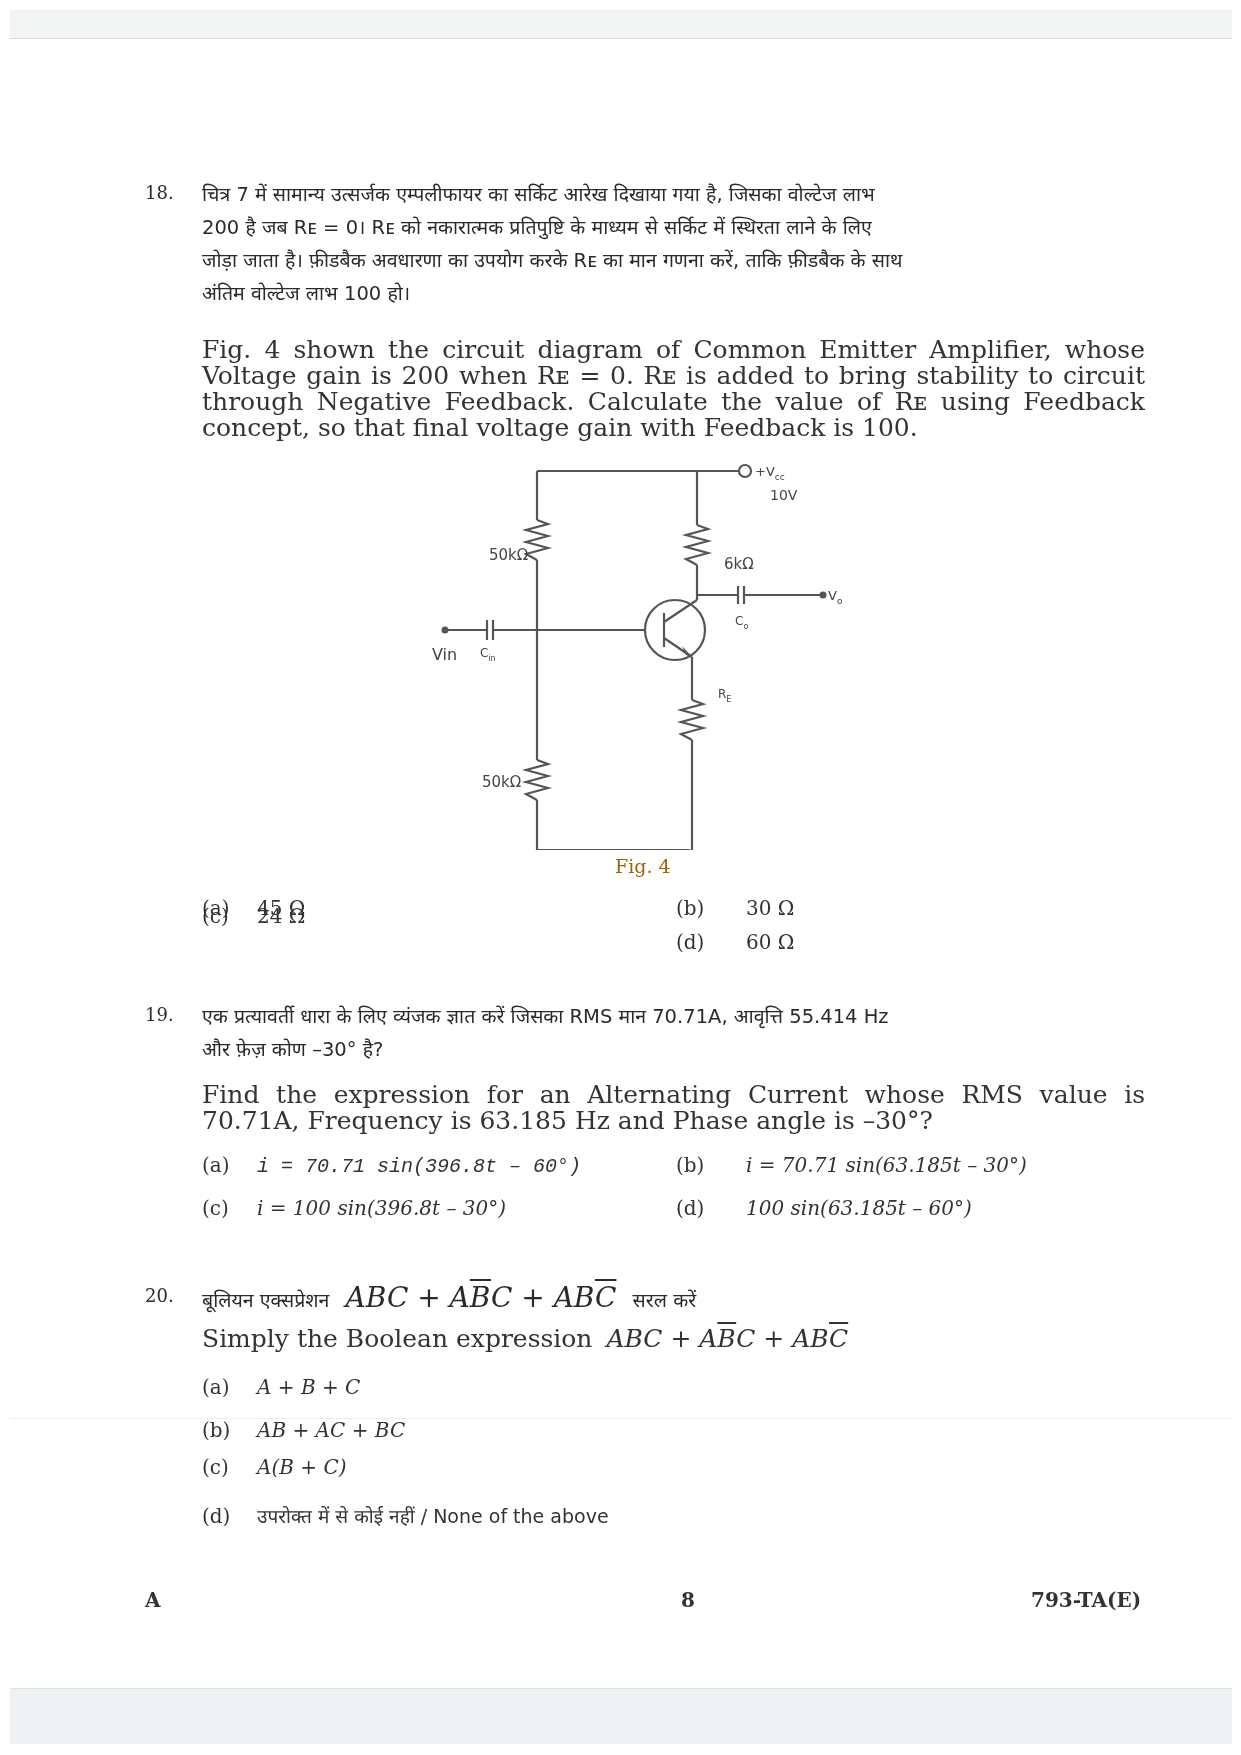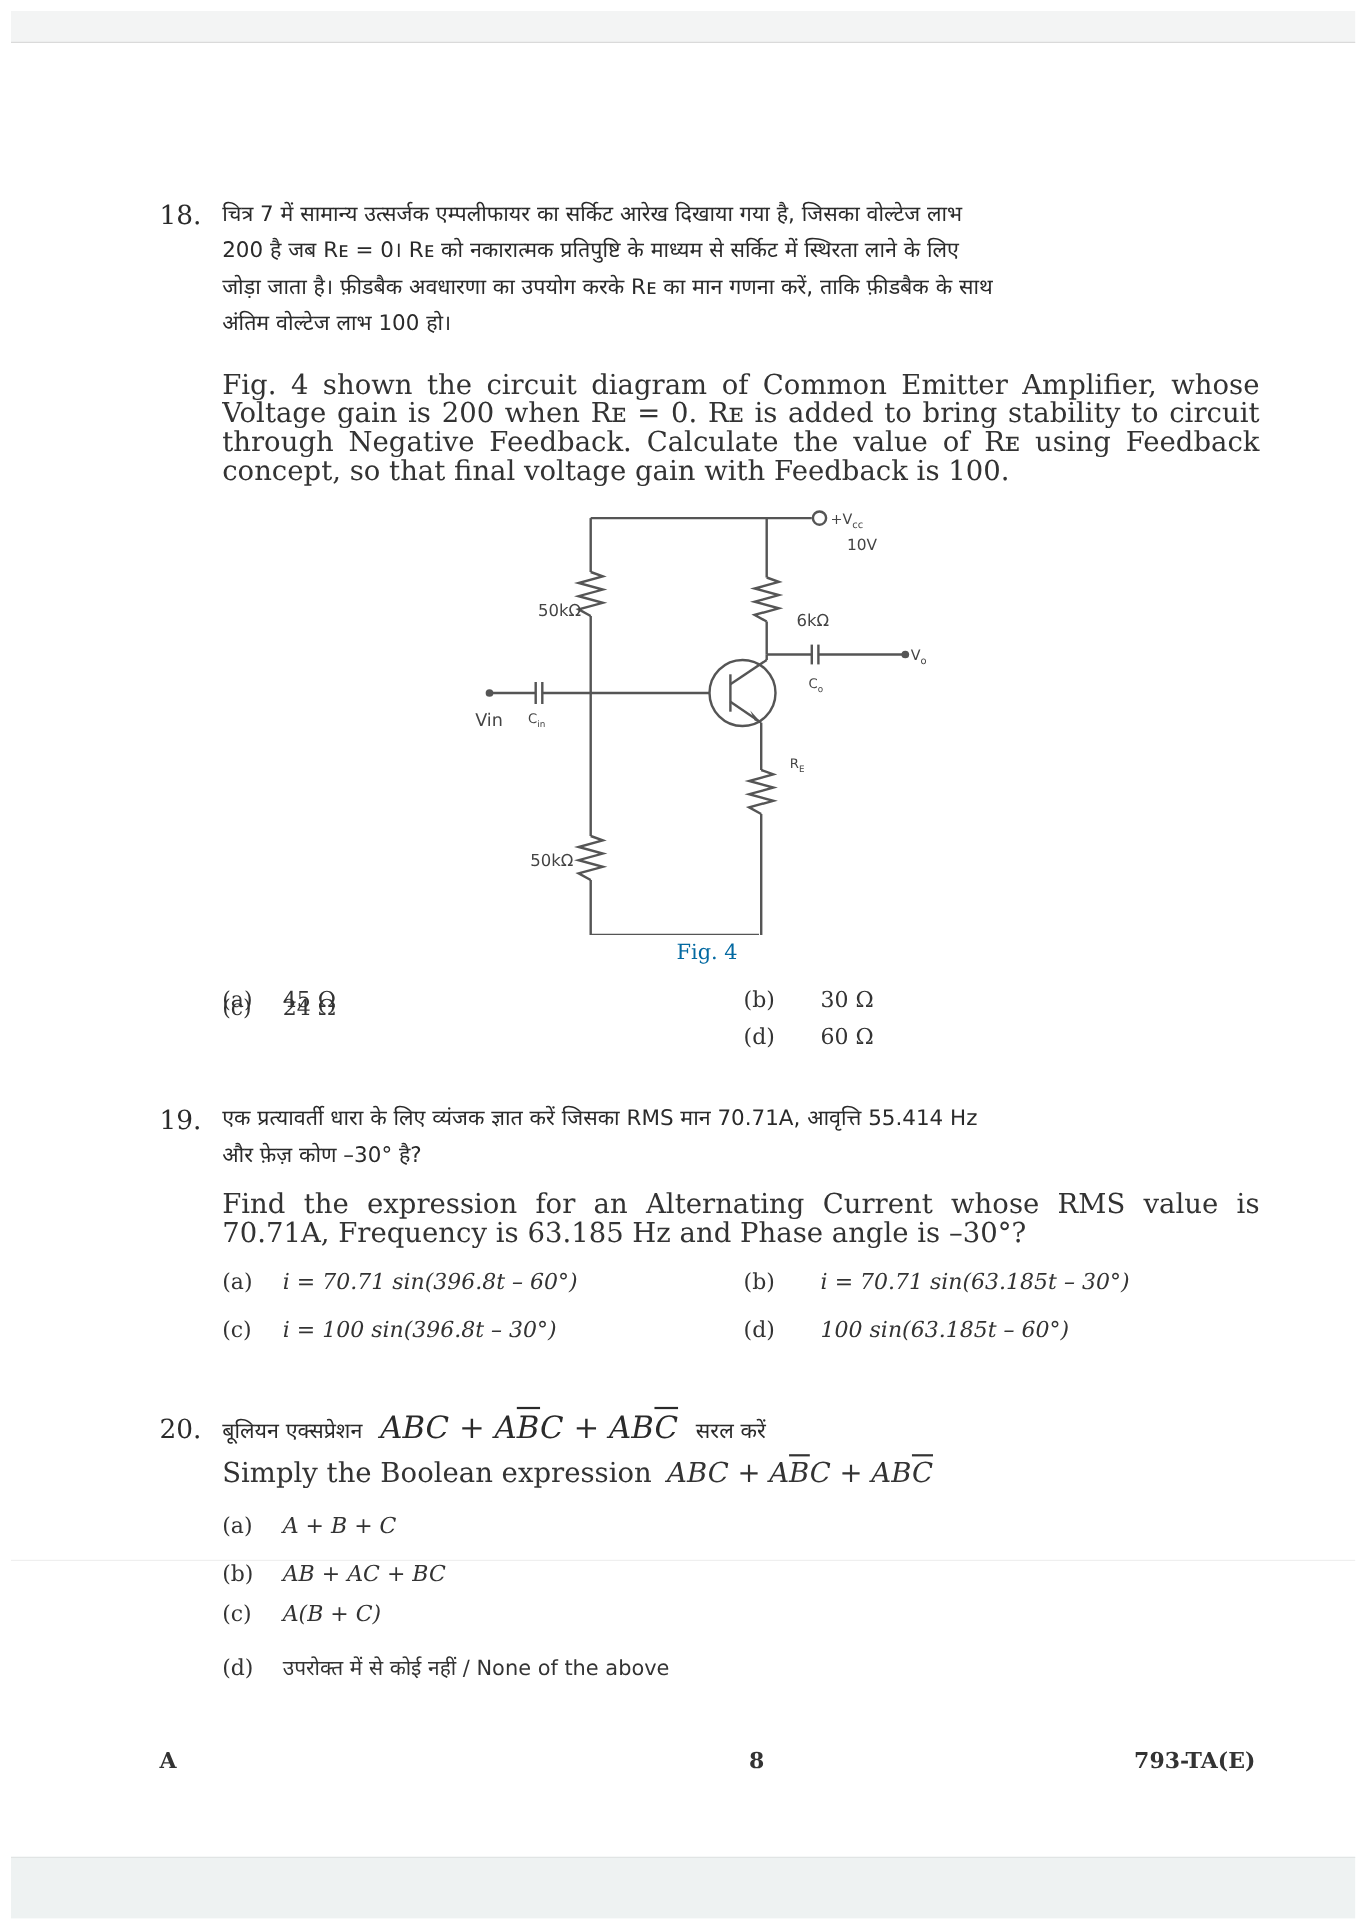--- a/index.html
+++ b/index.html
@@ -2,28 +2,28 @@
 <html><head>
 <meta charset="utf-8">
 <style>
   html, body { margin:0; padding:0; }
   body { width:1241px; height:1755px; background:#ffffff; position:relative; overflow:hidden;
          font-family:"DejaVu Serif", "Liberation Serif", serif; color:#2b2b2b; }
   .scan-top { position:absolute; left:10px; top:10px; width:1222px; height:28px; background:#f3f4f4; border-bottom:1px solid #d8d8d8; }
   .scan-bottom { position:absolute; left:10px; top:1688px; width:1222px; height:55px; background:#eef2f2; border-top:1px solid #dfe3e3; }
   .faint-line { position:absolute; left:10px; top:1418px; width:1222px; height:1px; background:#eeeeee; }
   .q { position:absolute; left:145px; width:1000px; }
-  .qnum { position:absolute; left:0; top:0; font-size:24px; }
+  .qnum { position:absolute; left:0; top:0; font-size:18px; }
   .hindi { position:absolute; left:57px; width:943px; font-family:"DejaVu Sans", sans-serif; font-size:19.5px; line-height:33px; text-align:justify; text-align-last:left; color:#2a2a2a; }
   .eng { position:absolute; left:57px; width:943px; font-size:25px; line-height:26px; text-align:justify; color:#333; }
   .opt { position:absolute; font-size:20px; color:#333; }
   .opt .lbl { display:inline-block; width:55px; }
   .math { font-style:italic; font-family:"DejaVu Serif", serif; }
   .ov { text-decoration:overline; }
-  .fig-caption { position:absolute; left:615px; top:855px; font-size:19px; color:#0369a1;text-align:right; }
+  .fig-caption { position:absolute; left:615px; top:855px; font-size:19px; color:#a16207;text-align:right; }
   .footer { position:absolute; top:1588px; font-size:20px; font-weight:bold; color:#333; }
   svg text { font-family:"DejaVu Sans", sans-serif; fill:#444; }
 </style>
 </head>
 <body>
 
 <div class="scan-top"></div>
 
 <div class="q" style="top:178px;">
   <span class="qnum" style="top:4px;">18.</span>
@@ -103,21 +103,21 @@
 
 <div class="q" style="top:1000px;">
   <span class="qnum" style="top:4px;">19.</span>
   <div class="hindi" style="top:0;">
     <div>एक प्रत्यावर्ती धारा के लिए व्यंजक ज्ञात करें जिसका RMS मान 70.71A, आवृत्ति 55.414 Hz</div>
     <div>और फ़ेज़ कोण –30° है?</div>
   </div>
   <div class="eng" style="top:82px;">Find the expression for an Alternating Current whose RMS value is 70.71A, Frequency is 63.185 Hz and Phase angle is –30°?</div>
 </div>
 
-<div class="opt math" style="left:202px; top:1153px; font-style:normal;"><span class="lbl">(a)</span><span style="font-style:italic;">i = 70.71 sin(396.8t – 60°)</span></div>
+<div class="opt math" style="left:202px; top:1153px; font-style:normal;"><span class="lbl">(a)</span><span style="font-style:italic;font-family:Liberation Mono, monospace;">i = 70.71 sin(396.8t – 60°)</span></div>
 <div class="opt math" style="left:676px; top:1153px; font-style:normal;"><span class="lbl" style="width:70px;">(b)</span><span style="font-style:italic;">i = 70.71 sin(63.185t – 30°)</span></div>
 <div class="opt math" style="left:202px; top:1196px; font-style:normal;"><span class="lbl">(c)</span><span style="font-style:italic;">i = 100 sin(396.8t – 30°)</span></div>
 <div class="opt math" style="left:676px; top:1196px; font-style:normal;"><span class="lbl" style="width:70px;">(d)</span><span style="font-style:italic;">100 sin(63.185t – 60°)</span></div>
 
 <div class="q" style="top:1281px;">
   <span class="qnum" style="top:4px;">20.</span>
   <div class="hindi" style="top:0;">
     <span>बूलियन एक्सप्रेशन</span>
     <span class="math" style="font-size:28px; margin:0 10px;"><span>ABC + A</span><span class="ov">B</span><span>C + AB</span><span class="ov">C</span></span>
     <span>सरल करें</span>

